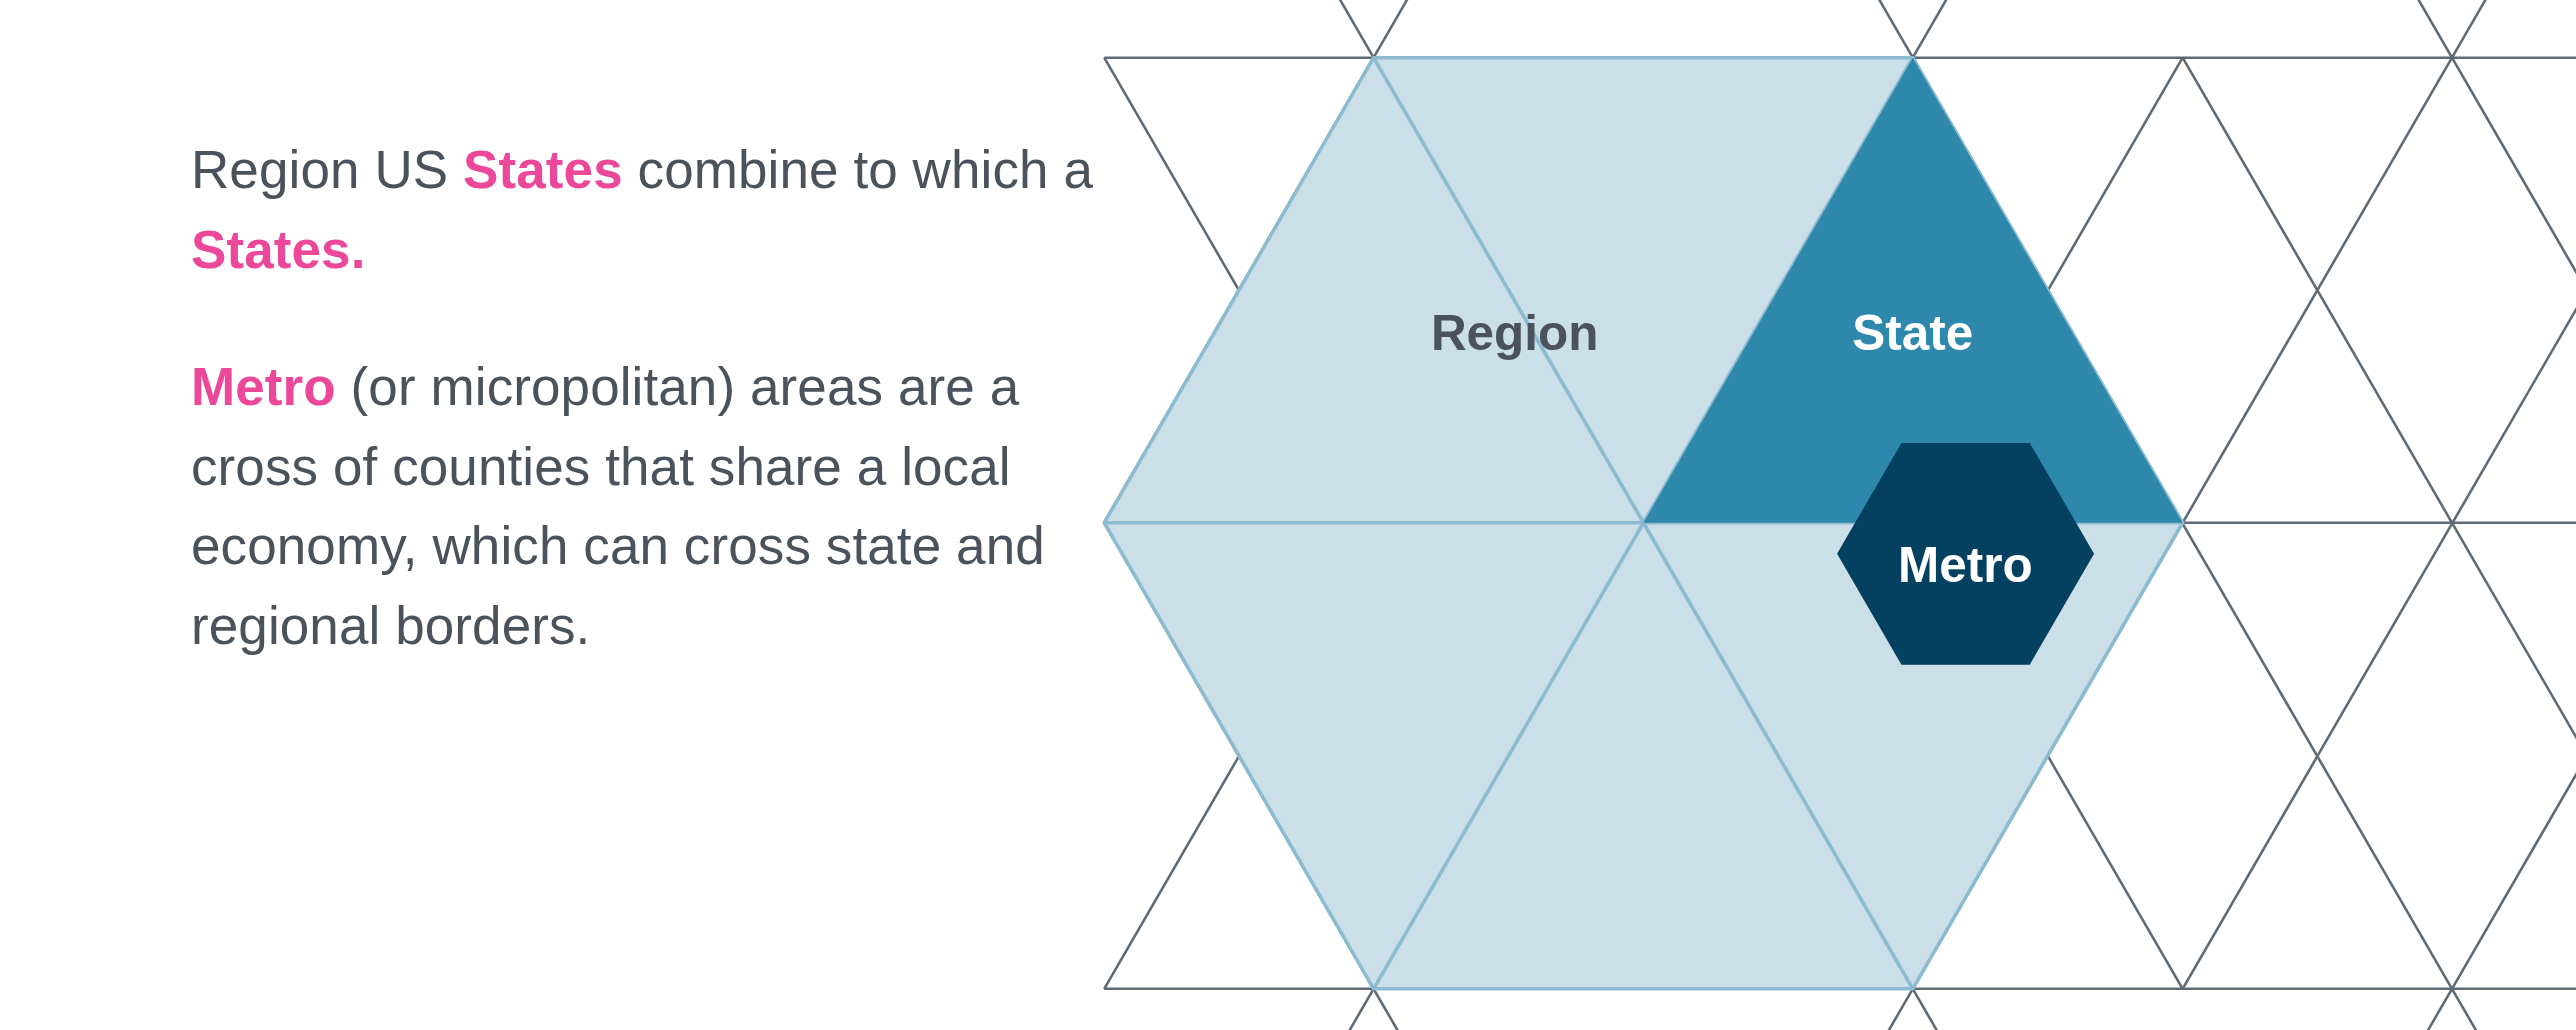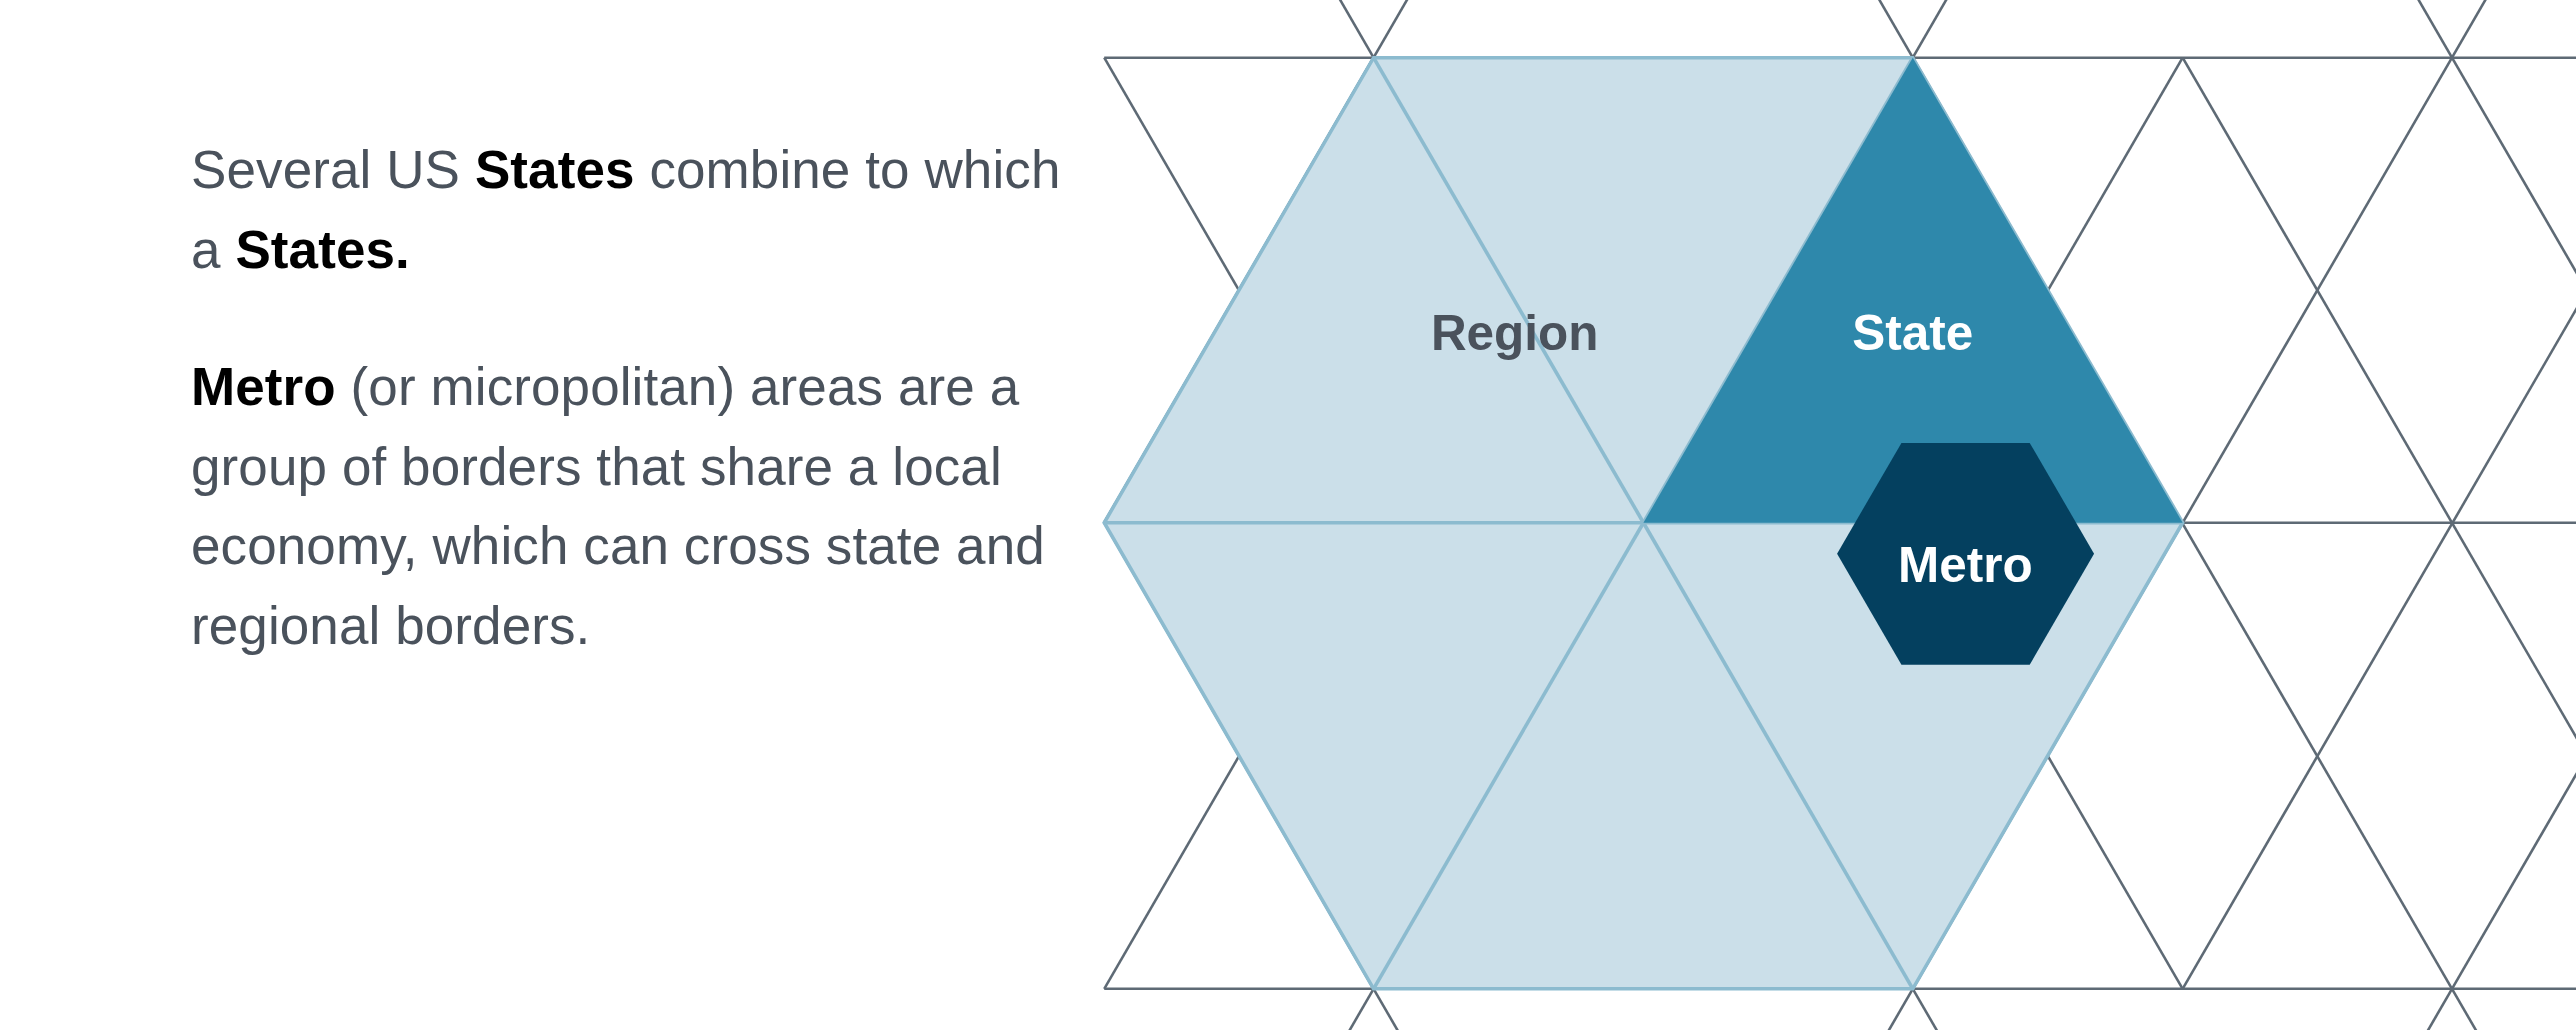--- a/index.html
+++ b/index.html
@@ -32,21 +32,21 @@
     font-size: 53px;
     line-height: 1.50;
     font-weight: 400;
     letter-spacing: 0.1px;
   }
   .para.second {
     margin-top: 58px;
   }
   .para b {
     font-weight: 700;
-    color: #000000;
+    color: #ec4899;
   }
 
   
   #diagram {
     position: absolute;
     left: 0;
     top: 0;
     width: 2982px;
     height: 1030px;
   }
@@ -62,24 +62,24 @@
   .lbl-state  { fill: #ffffff; }
   .lbl-metro  { fill: #ffffff; }
 </style>
 </head>
 <body>
 
 <div id="page">
 
   <div id="text-column">
     <p class="para first">
-      <span>Several US </span><b>States</b><span> combine to which a </span><b>States.</b>
+      <span>Region US </span><b>States</b><span> combine to which a </span><b>States.</b>
     </p>
     <p class="para second">
-      <b>Metro</b><span> (or micropolitan) areas are a group of borders that share a local economy, which can cross state and regional borders.</span>
+      <b>Metro</b><span> (or micropolitan) areas are a cross of counties that share a local economy, which can cross state and regional borders.</span>
     </p>
   </div>
 
   <div id="diagram">
     <svg width="2982" height="1030" viewBox="0 0 5788 2000" xmlns="http://www.w3.org/2000/svg">
 
       <g stroke="#5e6a75" stroke-width="5" fill="none" stroke-linecap="butt">
 
         <line x1="2143" y1="112" x2="5788" y2="112"></line>
         <line x1="2143" y1="1015" x2="5788" y2="1015"></line>

